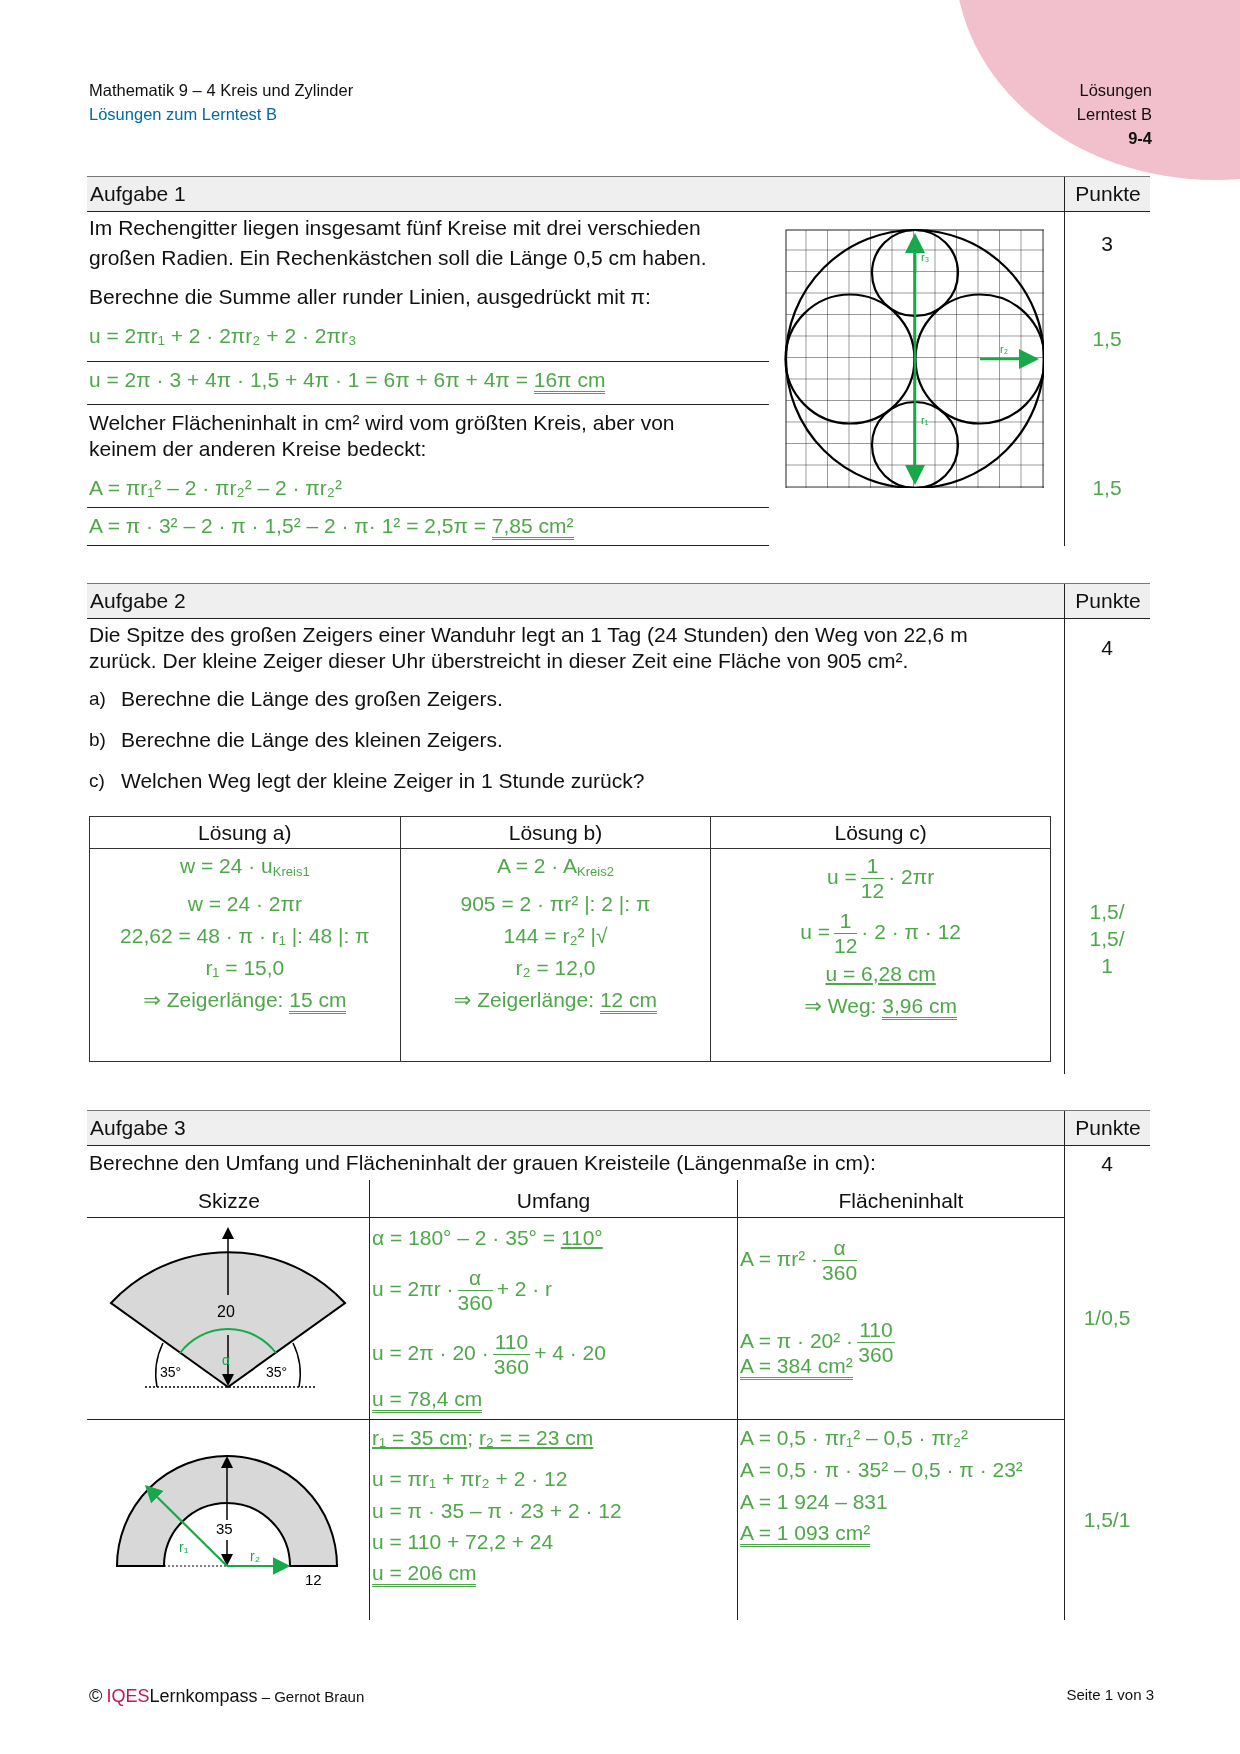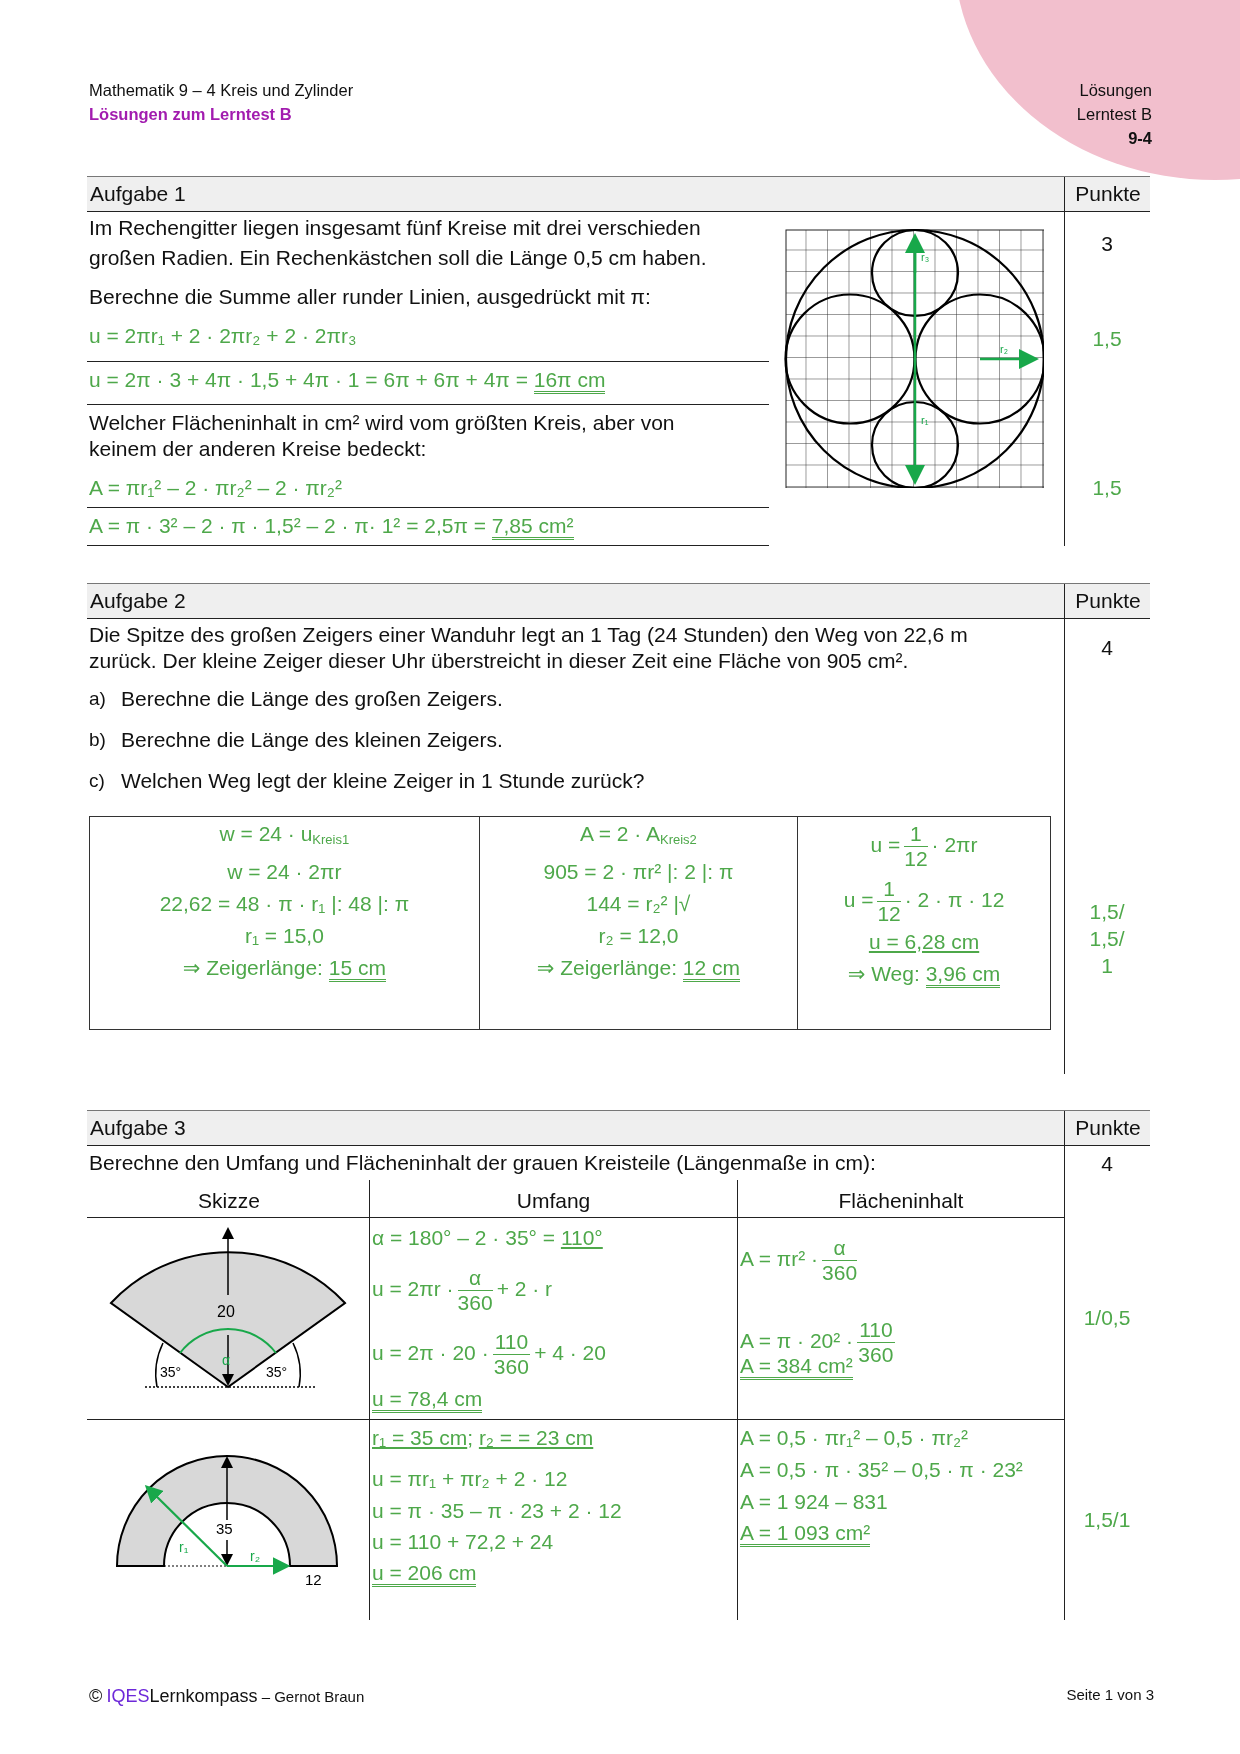--- a/index.html
+++ b/index.html
@@ -7,21 +7,21 @@
     width: 1240px; height: 1754px; position: relative; overflow: hidden;
     background: #ffffff; color: #111;
     font-family: "Liberation Sans", sans-serif;
   }
   .blob {
     position: absolute; left: 955px; top: -260px; width: 520px; height: 440px;
     background: #f2bfcd; border-radius: 50%;
   }
   .abs { position: absolute; }
   .hdr-left { left: 89px; top: 78px; font-size: 16.5px; line-height: 24px; }
-  .hdr-sub { color: #a21caf; font-weight: bold; }
+  .hdr-sub { color: #0369a1; font-weight: normal; }
   .hdr-right { right: 88px; top: 78px; font-size: 16.5px; line-height: 24px; text-align: right; }
   .hdr-right .bold { font-weight: bold; }
 
   .task-head {
     position: absolute; left: 87px; width: 1063px; height: 34px;
     background: #efefef; border-top: 1.5px solid #777; border-bottom: 1.5px solid #222;
     font-size: 21px; line-height: 34px;
   }
   .task-head .title { position: absolute; left: 3px; }
   .task-head .pts-head { position: absolute; left: 977px; top: 0; width: 86px; text-align: center; border-left: 1.5px solid #222; height: 34px; }
@@ -129,20 +129,25 @@
   <span style="font-size:19px; vertical-align:2px;">b)</span>
   <span style="position:absolute; left:32px;">Berechne die Länge des kleinen Zeigers.</span>
 </div>
 <div class="t" style="left:89px; top:767px;">
   <span style="font-size:19px; vertical-align:2px;">c)</span>
   <span style="position:absolute; left:32px;">Welchen Weg legt der kleine Zeiger in 1 Stunde zurück?</span>
 </div>
 
 <table class="sol">
   <tbody>
+      <tr>
+    <th style="width:310px;">Lösung a)</th>
+    <th style="width:310px;">Lösung b)</th>
+    <th style="width:340px;">Lösung c)</th>
+  </tr>
   <tr>
     <td>
       <div><span>w = 24 · u</span><sub>Kreis1</sub></div>
       <div>w = 24 · 2πr</div>
       <div>22,62 = 48 · π · r₁ |: 48 |: π</div>
       <div>r₁ = 15,0</div>
       <div><span>⇒ Zeigerlänge: </span><span class="uu">15 cm</span></div>
     </td>
     <td>
       <div><span>A = 2 · A</span><sub>Kreis2</sub></div>
@@ -254,15 +259,15 @@
 <div class="t g" style="left:372px; top:1559px;"><span class="uu">u = 206 cm</span></div>
 
 <div class="t g" style="left:740px; top:1424px;">A = 0,5 · πr₁² – 0,5 · πr₂²</div>
 <div class="t g" style="left:740px; top:1456px;">A = 0,5 · π · 35² – 0,5 · π · 23²</div>
 <div class="t g" style="left:740px; top:1488px;">A = 1 924 – 831</div>
 <div class="t g" style="left:740px; top:1519px;"><span class="uu">A = 1 093 cm²</span></div>
 <div class="pts g" style="top:1508px;">1,5/1</div>
 
 <div class="abs footer" style="left:89px;">
   <span style="font-size:18px;">©</span>
-  <span style="color:#6d28d9; font-size:18px;">IQES</span><span style="font-size:18px;">Lernkompass</span><span> – Gernot Braun</span>
+  <span style="color:#be185d; font-size:18px;">IQES</span><span style="font-size:18px;">Lernkompass</span><span> – Gernot Braun</span>
 </div>
 <div class="abs footer" style="right:86px;">Seite 1 von 3</div>
 
 </body></html>

